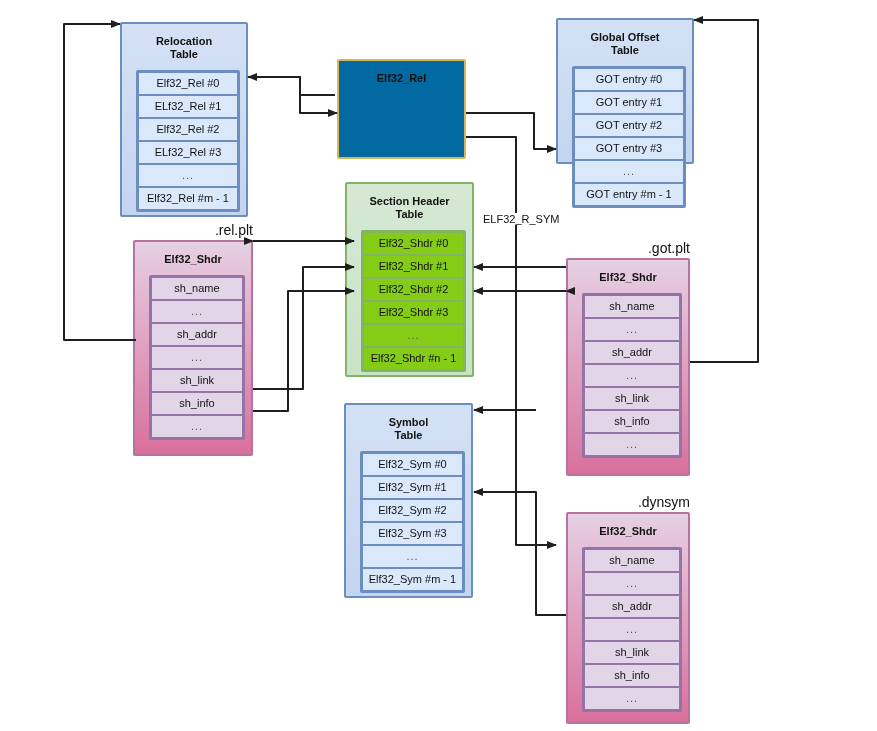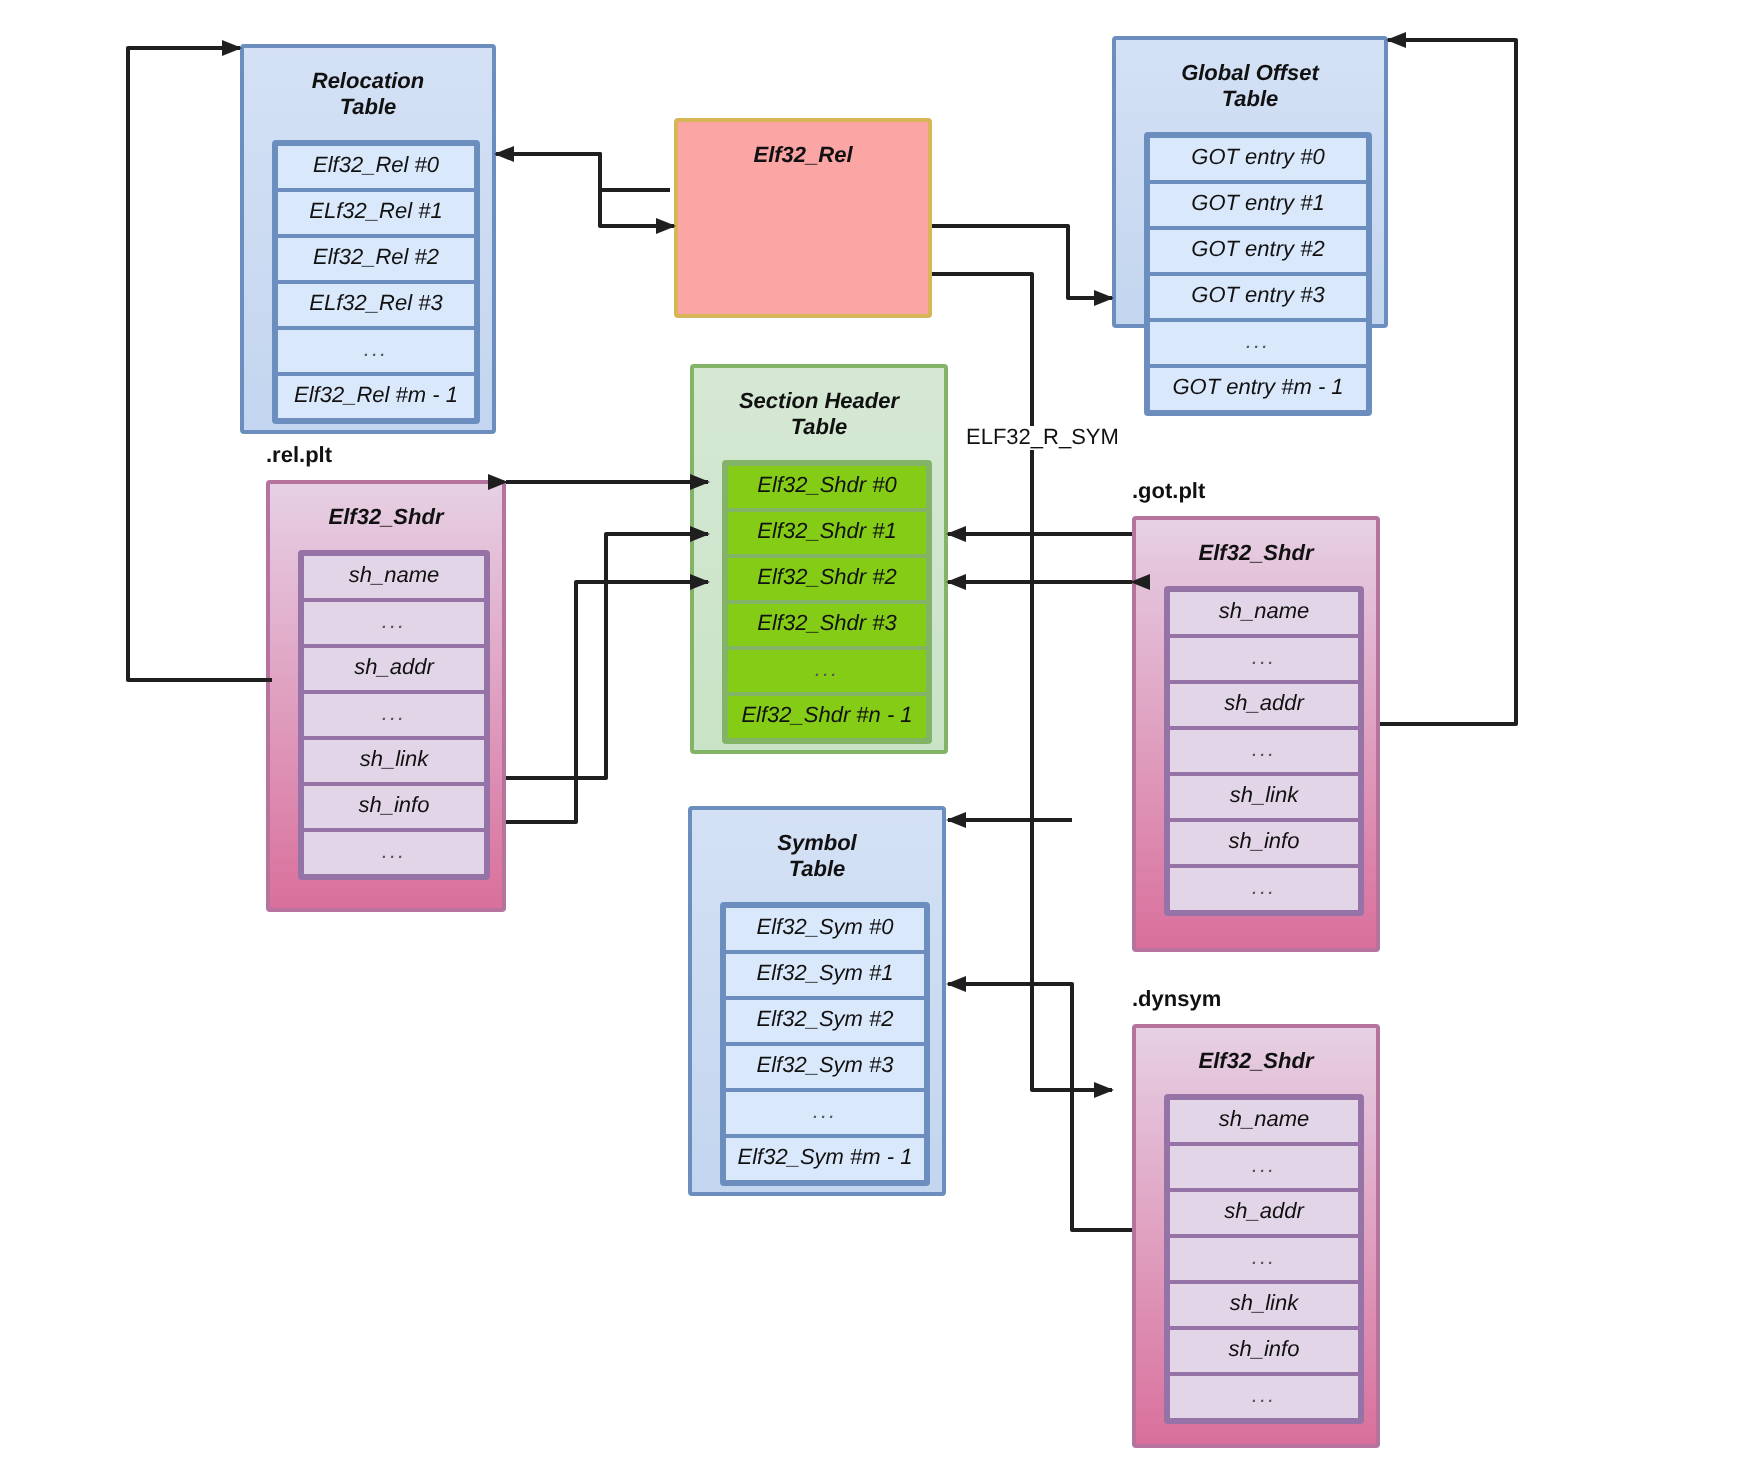--- a/index.html
+++ b/index.html
@@ -5,24 +5,24 @@
   html,body{margin:0;padding:0;background:#ffffff;}
   body{width:877px;height:731px;position:relative;overflow:hidden;
        font-family:"Liberation Sans","DejaVu Sans",sans-serif;}
 
   #canvas{position:absolute;left:0;top:0;width:877px;height:731px;}
 
   svg.edges{position:absolute;left:0;top:0;width:877px;height:731px;pointer-events:none;z-index:5;}
 
   
   .box{position:absolute;box-sizing:border-box;border-width:2px;border-style:solid;
-       border-radius:2px;display:flex;flex-direction:column;align-items:center;font-style:italic;}
+       border-radius:2px;display:flex;flex-direction:column;align-items:center;}
 
   .box.blue{background:linear-gradient(180deg,#d4e1f5 0%,#c3d5ef 100%);border-color:#6c8ebf;}
-  .box.yellow{background:#fca5a5;border-color:#d6b656;}
+  .box.yellow{background:#0369a1;border-color:#d6b656;}
   .box.green{background:linear-gradient(180deg,#d5e8d4 0%,#c9e3c6 100%);border-color:#82b366;}
   .box.pink{background:linear-gradient(180deg,#e6d0e4 0%,#d9709c 100%);border-color:#b5739d;}
 
   .box-title{font-weight:bold;font-size:11px;color:#111;text-align:center;line-height:13px;
              width:100%;padding-top:11px;}
 
   .rows{width:calc(100% - 20px);margin:9px 2px 10px 10px;box-sizing:border-box;
         border-width:2px;border-style:solid;border-radius:2px;display:flex;flex-direction:column;}
 
   .rows.blue{border-color:#6c8ebf;background:#6c8ebf;}
@@ -32,22 +32,22 @@
 
   .row{box-sizing:border-box;height:23px;line-height:21px;text-align:center;font-size:11px;
        color:#111;border-width:1px;border-style:solid;}
   .row.blue{background:#dae8fc;border-color:#6c8ebf;}
   .row.yellow{background:#fdf2d0;border-color:#d6b656;}
   .row.green{background:#84cc16;border-color:#82b366;}
   .row.pink{background:#e1d5e7;border-color:#9673a6;}
   .row.ellipsis{color:#555;letter-spacing:1px;}
 
   
-  .caption{position:absolute;font-size:11px;font-weight:bold;color:#111;
-           text-align:left;z-index:11;white-space:nowrap;}
+  .caption{position:absolute;font-size:14px;font-weight:normal;color:#111;
+           text-align:right;z-index:11;white-space:nowrap;}
 
   .free-label{position:absolute;font-size:11px;color:#111;z-index:11;white-space:nowrap;
               background:#fff;padding:0 2px;}
 </style>
 </head>
 <body>
 
 <div id="canvas">
 
   <svg class="edges" viewBox="0 0 877 731" xmlns="http://www.w3.org/2000/svg">

